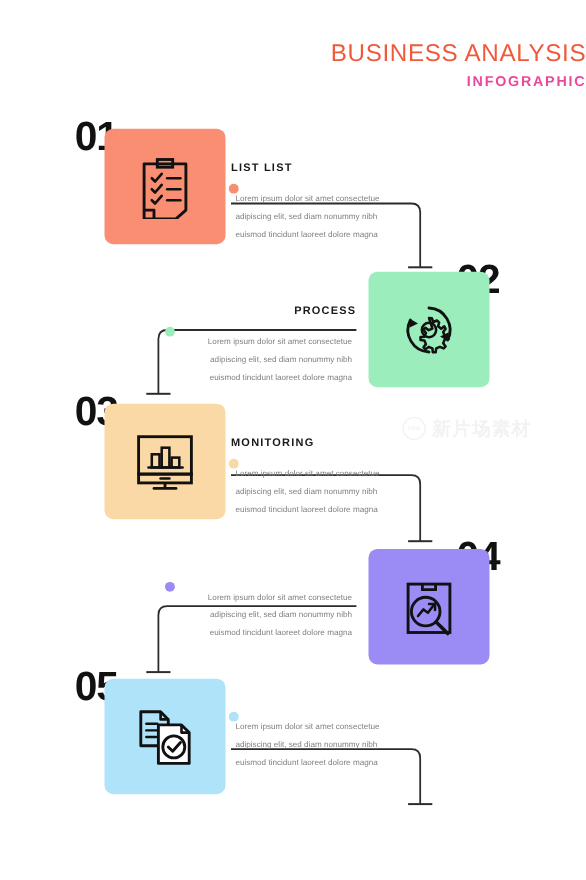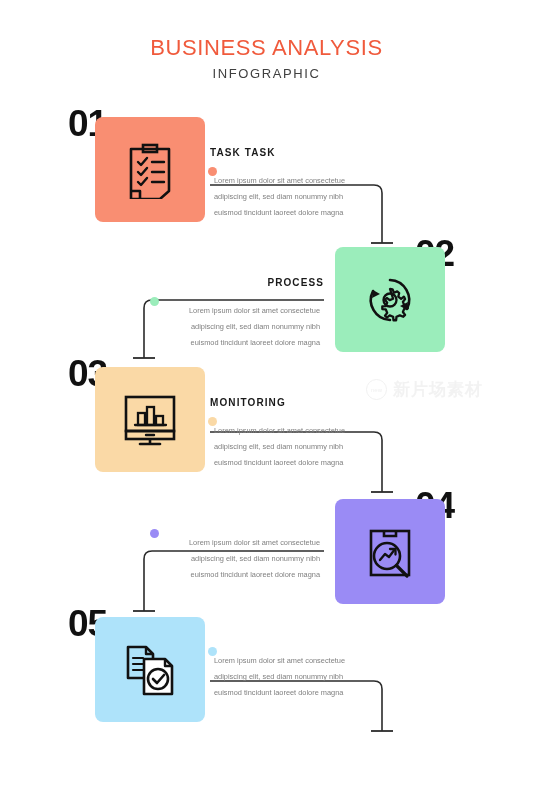--- a/index.html
+++ b/index.html
@@ -14,35 +14,35 @@
     font-family: "Liberation Sans", sans-serif;
     overflow: hidden;
   }
 
   
   .header {
     position: absolute;
     top: 36px;
     left: 0;
     width: 533px;
-    text-align: center;
+    text-align: right;
   }
   .title {
     font-size: 22px;
     letter-spacing: 0.6px;
     color: #F05A3C;
     font-weight: 400;
     line-height: 1.05;
     margin: 0;
   }
   .subtitle {
     font-size: 13px;
     letter-spacing: 1.6px;
-    color: #404040;
-    font-weight: 400;
+    color: #ec4899;
+    font-weight: 700;
     margin: 7px 0 0 0;
   }
 
   
   .step {
     position: absolute;
     left: 0;
     width: 533px;
     height: 130px;
   }
@@ -190,21 +190,21 @@
         <path d="M17 21 l3 3 l6 -7" fill="none" stroke="#111" stroke-width="2.4" stroke-linecap="round" stroke-linejoin="round"></path>
         <path d="M17 31 l3 3 l6 -7" fill="none" stroke="#111" stroke-width="2.4" stroke-linecap="round" stroke-linejoin="round"></path>
         <path d="M17 41 l3 3 l6 -7" fill="none" stroke="#111" stroke-width="2.4" stroke-linecap="round" stroke-linejoin="round"></path>
         <line x1="31" y1="21" x2="43" y2="21" stroke="#111" stroke-width="2.4" stroke-linecap="round"></line>
         <line x1="31" y1="31" x2="43" y2="31" stroke="#111" stroke-width="2.4" stroke-linecap="round"></line>
         <line x1="31" y1="41" x2="43" y2="41" stroke="#111" stroke-width="2.4" stroke-linecap="round"></line>
       </svg>
     </div>
   </div>
   <div class="textblock">
-    <div class="heading">TASK TASK</div>
+    <div class="heading">LIST LIST</div>
     <div class="body-wrap">
       <span class="bullet" id="bul0" style="background: rgb(249, 142, 114);"></span>
       <p class="body-text">Lorem ipsum dolor sit amet consectetue</p>
       <p class="body-text">adipiscing elit, sed diam nonummy nibh</p>
       <p class="body-text">euismod tincidunt laoreet dolore magna</p>
     </div>
   </div>
 </div>
 
 <div class="step right" style="top:235px">

